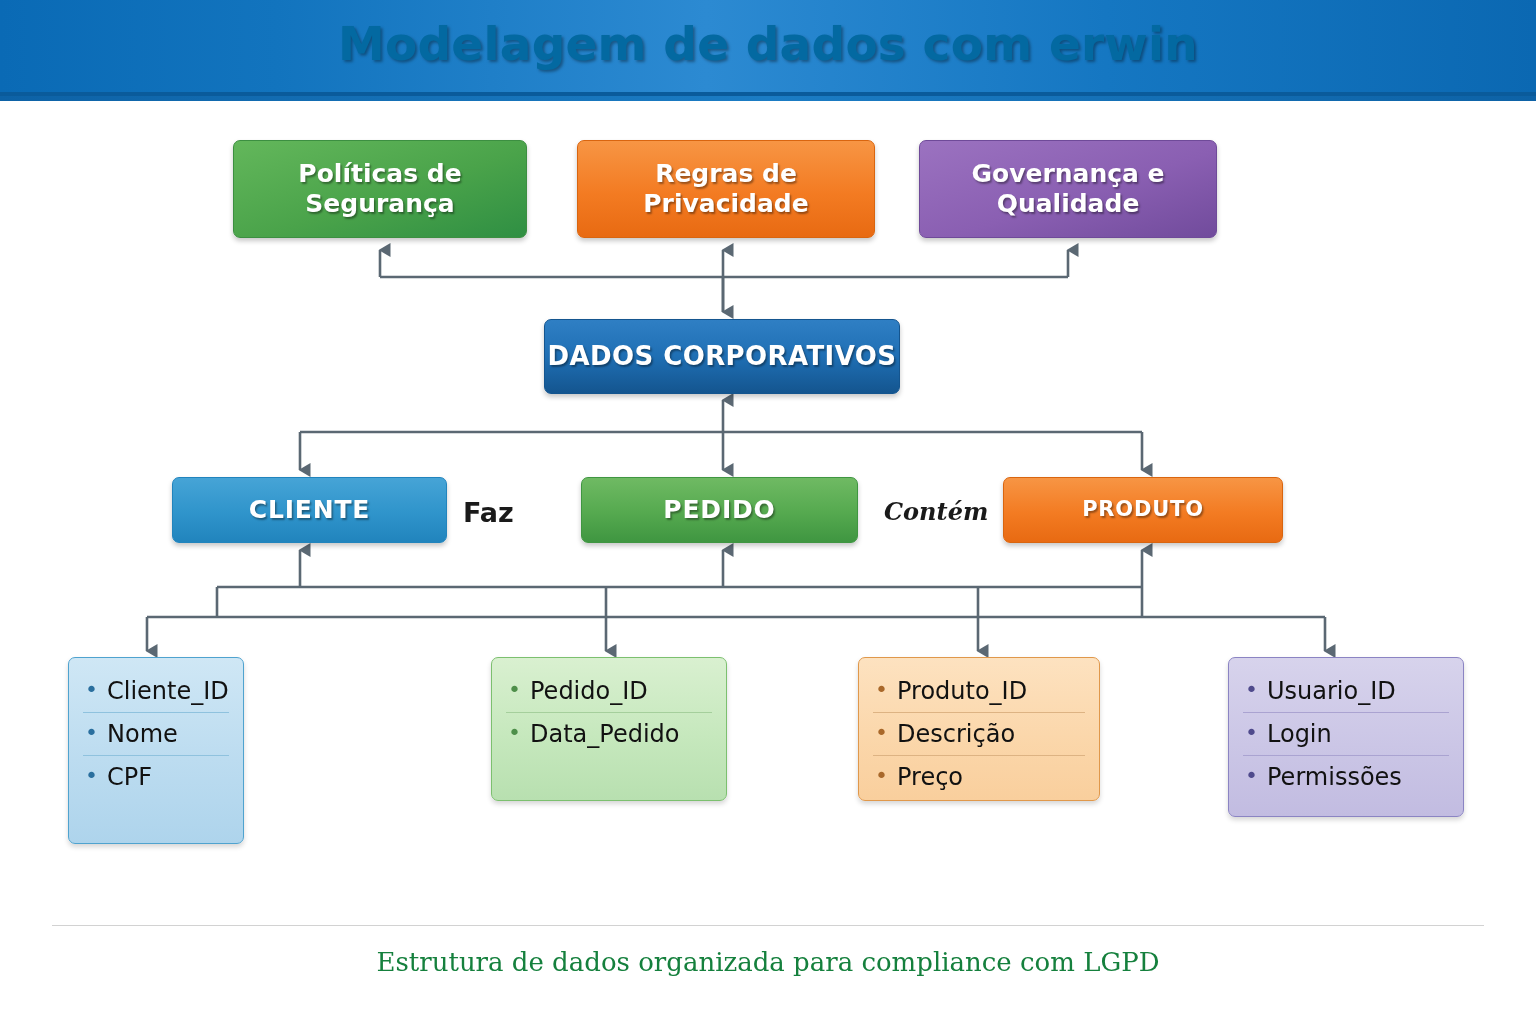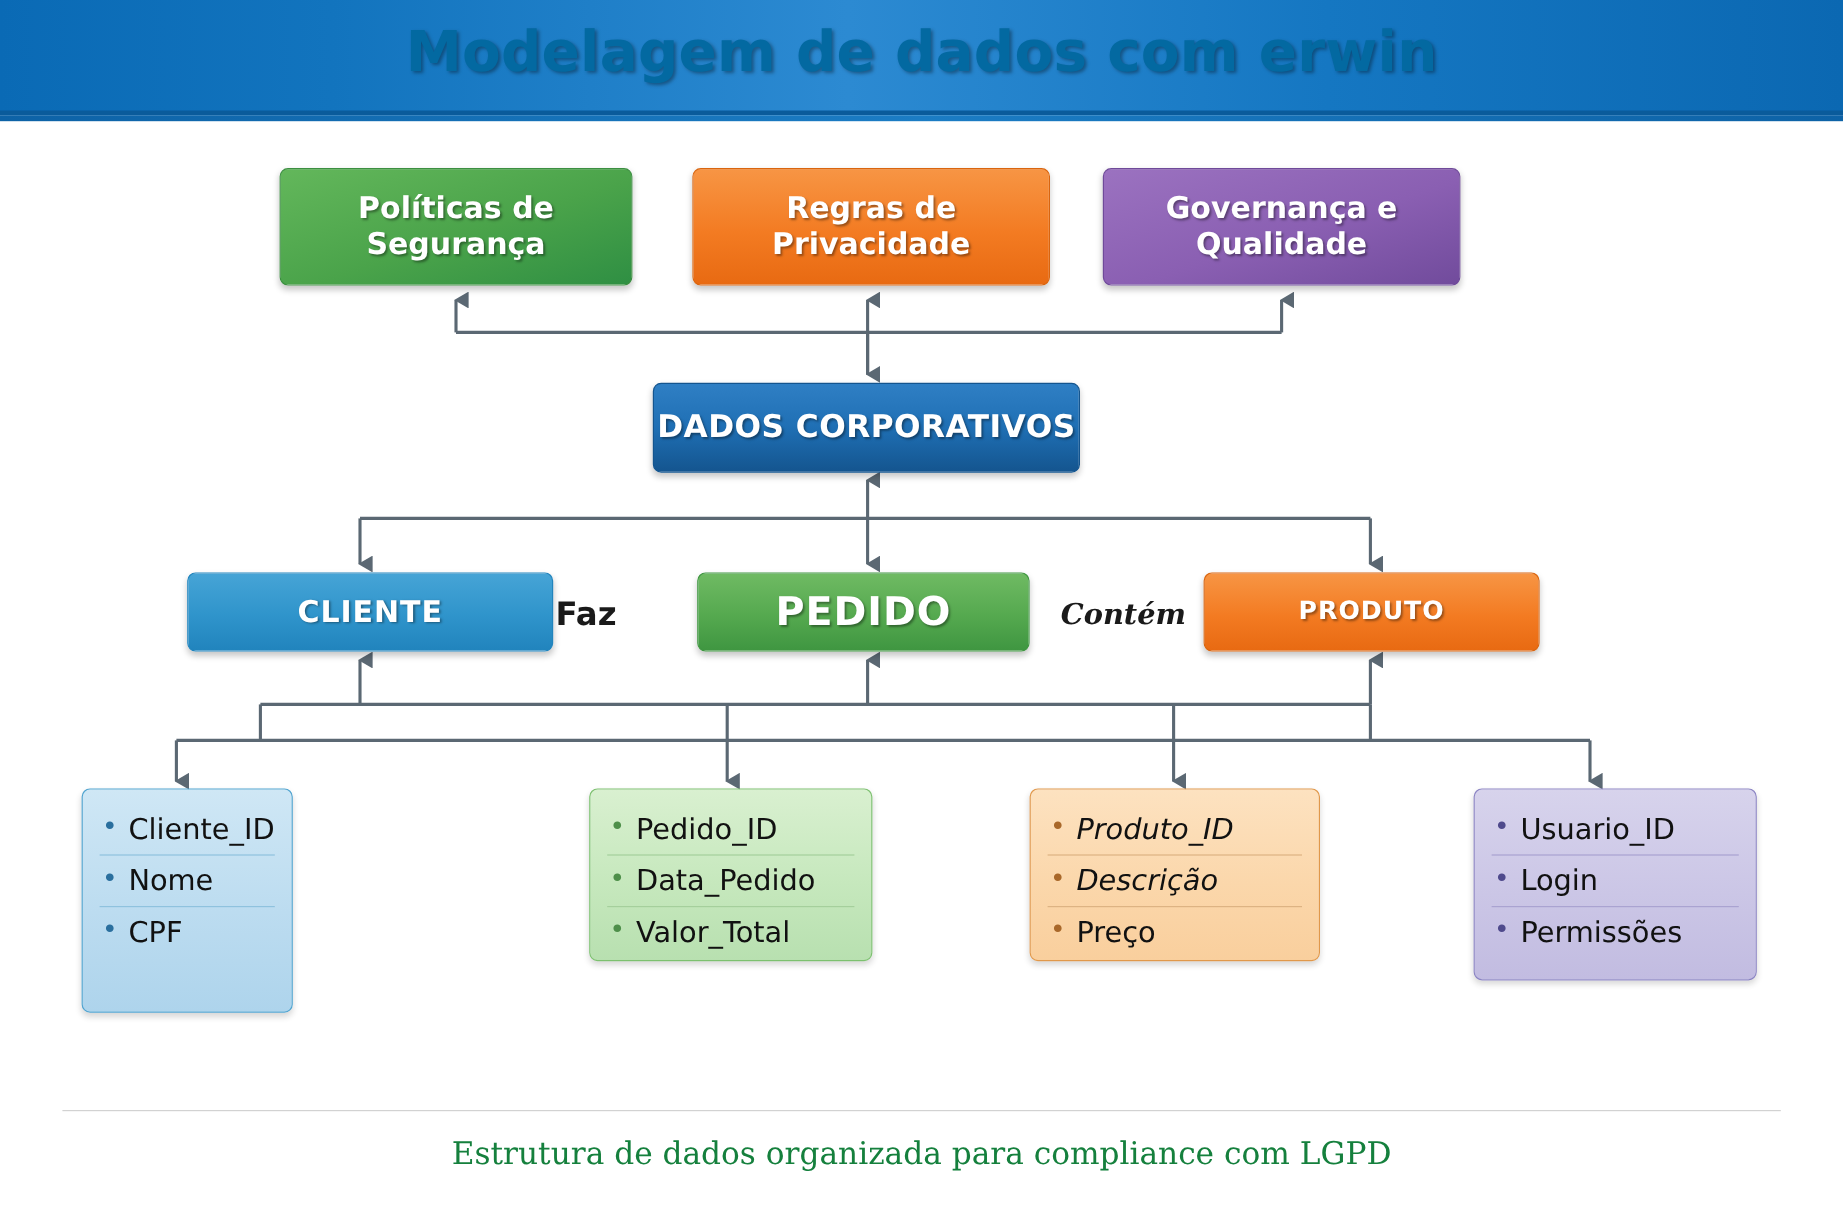--- a/index.html
+++ b/index.html
@@ -73,23 +73,23 @@
   .n-entgreen { background: linear-gradient(to bottom, #6fba63 0%, #55a94f 55%, #3f9641 100%);
               border: 1.5px solid #3f9641; }
 
   #box-politicas { left: 233px; top: 140px; width: 294px; height: 98px; font-size: 25px; }
   #box-regras    { left: 577px; top: 140px; width: 298px; height: 98px; font-size: 25px; }
   #box-governanca{ left: 919px; top: 140px; width: 298px; height: 98px; font-size: 25px; }
 
   #box-dados     { left: 544px; top: 319px; width: 356px; height: 75px; font-size: 26px;
                    letter-spacing: 0.4px; }
 
-  #box-cliente   { left: 156px; top: 477px; width: 305px; height: 66px; font-size: 25px;
+  #box-cliente   { left: 172px; top: 477px; width: 275px; height: 66px; font-size: 25px;
                    letter-spacing: 0.8px; }
-  #box-pedido    { left: 581px; top: 477px; width: 277px; height: 66px; font-size: 33px;
+  #box-pedido    { left: 581px; top: 477px; width: 277px; height: 66px; font-size: 25px;
                    letter-spacing: 0.8px; }
   #box-produto   { left: 1003px; top: 477px; width: 280px; height: 66px; font-size: 21px;
                    letter-spacing: 0.8px; }
 
   
   .rel-label {
     position: absolute;
     color: #1a1a1a;
     white-space: nowrap;
   }
@@ -143,21 +143,21 @@
   }
   #attr-pedido li::before { color: #4e8f4a; }
   #attr-pedido li:not(:last-child) { border-bottom-color: #a5cf9c; }
 
   #attr-produto {
     left: 858px; top: 657px; width: 242px; height: 144px;
     background: linear-gradient(to bottom, #fde2c0 0%, #fbd7ab 55%, #f9cf9d 100%);
     border: 1.8px solid #e0984b;
   }
   #attr-produto li::before { color: #a9682a; }
-  #attr-produto li:not(:last-child) { border-bottom-color: #ddb383; font-style: italic; }
+  #attr-produto li:not(:last-child) { border-bottom-color: #ddb383; }
 
   #attr-usuario {
     left: 1204px; top: 657px; width: 236px; height: 160px;
     background: linear-gradient(to bottom, #d7d3ec 0%, #cbc6e6 55%, #c2bce1 100%);
     border: 1.8px solid #8b84c3;
     margin-left: 24px;
   }
   #attr-usuario li::before { color: #4f4a8c; }
   #attr-usuario li:not(:last-child) { border-bottom-color: #aaa3d1; }
 
@@ -286,21 +286,20 @@
     <li>Cliente_ID</li>
     <li>Nome</li>
     <li>CPF</li>
   </ul>
 </div>
 
 <div class="attr-box" id="attr-pedido">
   <ul>
     <li>Pedido_ID</li>
     <li>Data_Pedido</li>
-    <li>Valor_Total</li>
   </ul>
 </div>
 
 <div class="attr-box" id="attr-produto">
   <ul>
     <li>Produto_ID</li>
     <li>Descrição</li>
     <li>Preço</li>
   </ul>
 </div>

